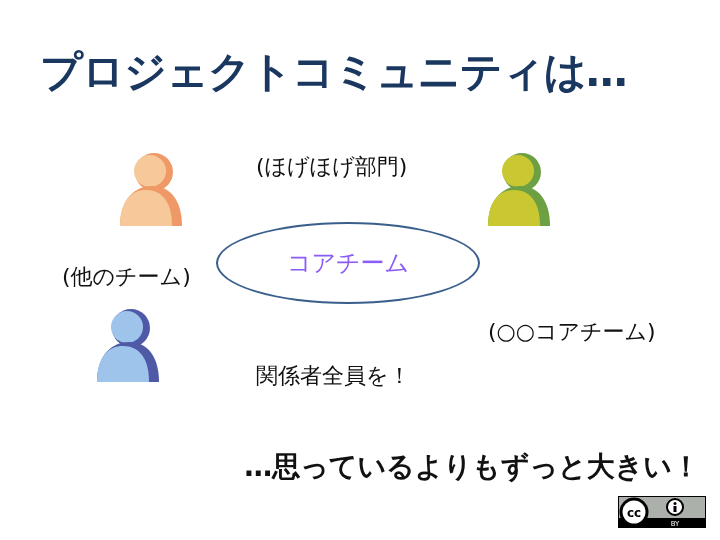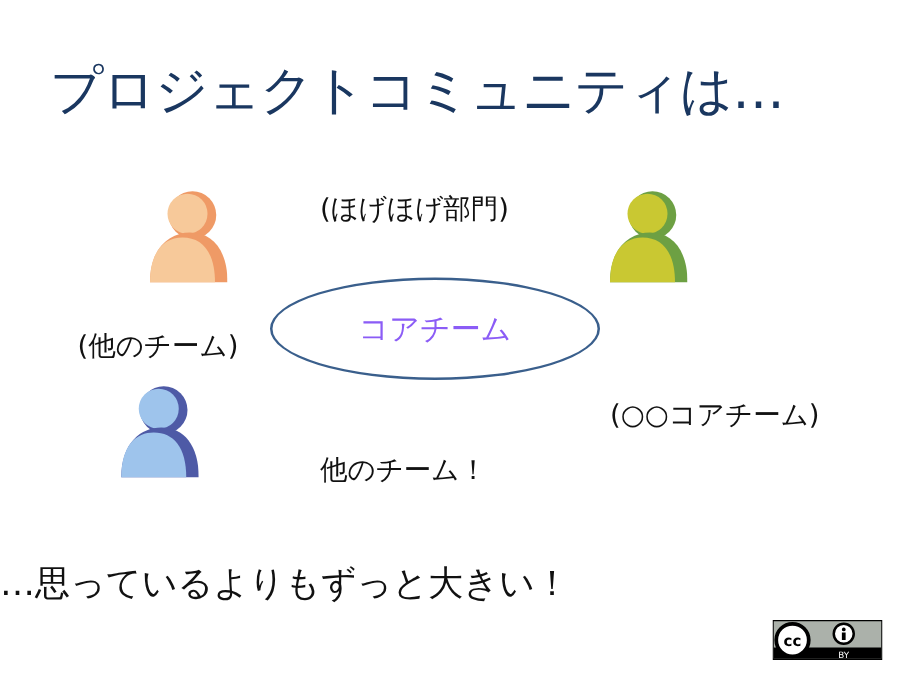--- a/index.html
+++ b/index.html
@@ -4,38 +4,38 @@
   <style>
     html, body { margin: 0; padding: 0; }
     body {
       width: 720px; height: 540px; position: relative; overflow: hidden;
       background: #ffffff;
       font-family: "DejaVu Sans", "Liberation Sans", sans-serif;
     }
     .abs { position: absolute; }
     .title {
       left: 40px; top: 44px; width: 660px;
-      font-size: 42px; font-weight: normal; color: #1a3760;
+      font-size: 42px; font-weight: bold; color: #1a3760;
       letter-spacing: -1px; white-space: nowrap;
     }
     .label {
       font-size: 22px; font-weight: normal; color: #111111; white-space: nowrap;
     }
     .ellipse {
       left: 216px; top: 222px; width: 264px; height: 82px;
       border: 2px solid #3a5f8c; border-radius: 50%; box-sizing: border-box;
     }
     .core-text {
       left: 216px; top: 222px; width: 264px; height: 82px;
       display: flex; align-items: center; justify-content: center;
       font-size: 24px; color: #8b5cf6; font-weight: normal;
     }
     .bottom {
-      left: 0; top: 448px; width: 700px; text-align: left;
-      font-size: 28px; font-weight: normal; color: #111; white-space: nowrap;
+      left: 0; top: 448px; width: 700px; text-align: right;
+      font-size: 28px; font-weight: bold; color: #111; white-space: nowrap;
     }
     .person svg { display: block; }
     .cc {
       left: 618px; top: 496px; width: 88px; height: 48px;
     }
   </style>
 </head>
 <body>
 
 <div class="abs title">プロジェクトコミュニティは…</div>
@@ -67,21 +67,21 @@
   </svg>
 </div>
 
 <div class="abs label" style="left:256px; top:152px;">(ほげほげ部門)</div>
 <div class="abs label" style="left:62px; top:262px;">(他のチーム)</div>
 
 <div class="abs ellipse"></div>
 <div class="abs core-text">コアチーム</div>
 
 <div class="abs label" style="left:488px; top:317px;">(○○コアチーム)</div>
-<div class="abs label" style="left:256px; top:361px;">他のチーム！</div>
+<div class="abs label" style="left:256px; top:361px;">関係者全員を！</div>
 
 <div class="abs bottom">…思っているよりもずっと大きい！</div>
 
 <div class="abs cc">
   <svg width="88" height="32" viewBox="0 0 88 32">
     <rect x="0.5" y="0.5" width="87" height="31" fill="#abb1aa" stroke="#000" stroke-width="1"></rect>
     <rect x="1" y="22" width="86" height="9" fill="#000"></rect>
     <circle cx="16" cy="16" r="13" fill="#fff" stroke="#000" stroke-width="3"></circle>
     <text x="16" y="20.5" text-anchor="middle" font-family="DejaVu Sans, sans-serif" font-weight="bold" font-size="12" fill="#000">cc</text>
     <circle cx="57" cy="11" r="8" fill="#fff" stroke="#000" stroke-width="2"></circle>

